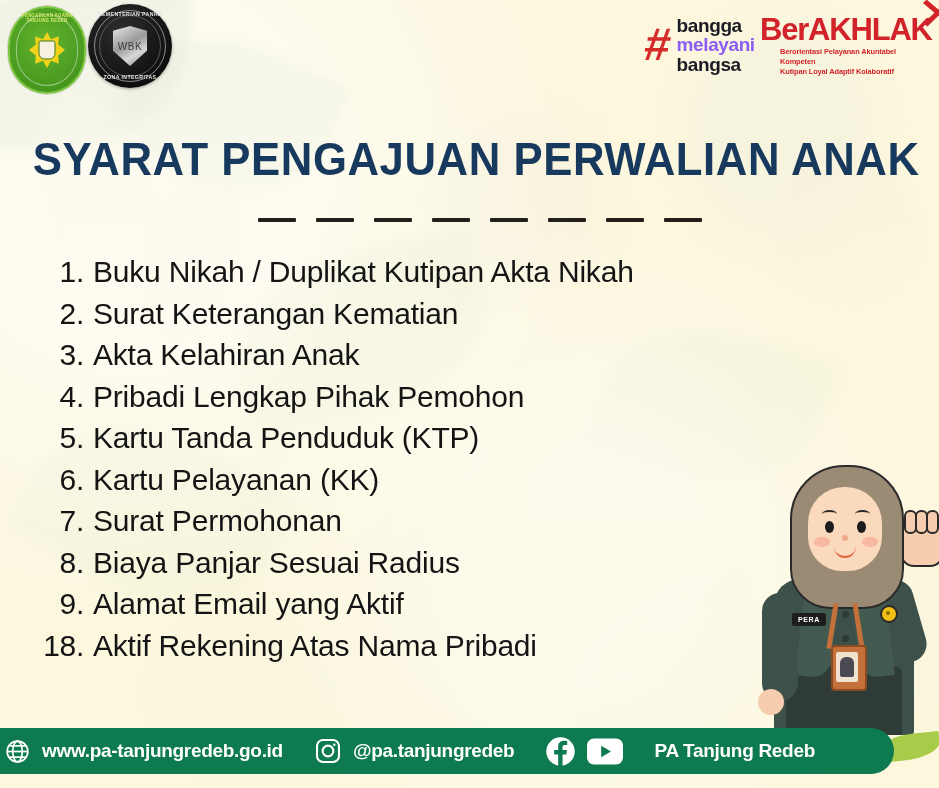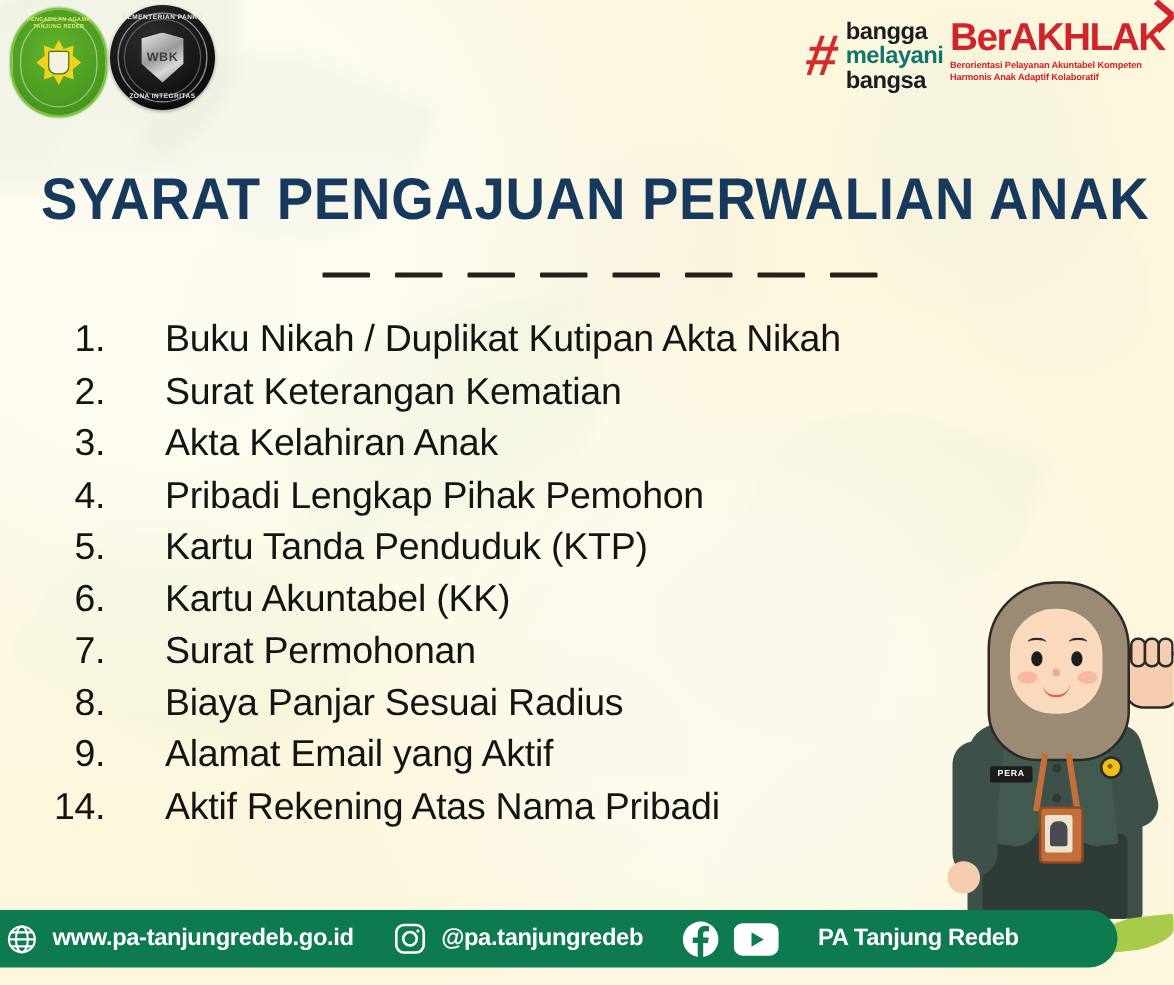--- a/index.html
+++ b/index.html
@@ -38,54 +38,54 @@
   .logo-wbk{position:absolute;left:88px;top:4px;width:84px;height:84px;}
   .seal-wbk{width:84px;height:84px;border-radius:50%;
     background:radial-gradient(circle at 40% 32%,#2e2e2e 0%,#141414 58%,#000 100%);
     position:relative;box-shadow:0 1px 3px rgba(0,0,0,.35);}
   .seal-wbk .ring1{position:absolute;inset:6px;border:1px solid #8e8e8e;border-radius:50%;}
   .seal-wbk .ring2{position:absolute;inset:11px;border:1px solid #5a5a5a;border-radius:50%;}
   .seal-wbk .shieldw{position:absolute;left:50%;top:50%;transform:translate(-50%,-50%);
     width:34px;height:40px;background:linear-gradient(150deg,#e8e8e8,#9a9a9a 45%,#d8d8d8 70%,#7d7d7d);
     clip-path:polygon(50% 0,100% 12%,100% 62%,50% 100%,0 62%,0 12%);}
   .seal-wbk .wbk{position:absolute;left:50%;top:50%;transform:translate(-50%,-50%);
-    font-size:10px;font-weight:bold;color:#3d3d3d;letter-spacing:.5px;}
+    font-size:10px;font-weight:normal;color:#3d3d3d;letter-spacing:.5px;}
   .seal-wbk .arc-top{position:absolute;left:0;right:0;top:7px;text-align:center;
     font-size:5.2px;color:#e6e6e6;font-weight:bold;letter-spacing:.4px;}
   .seal-wbk .arc-bot{position:absolute;left:0;right:0;bottom:8px;text-align:center;
     font-size:5.2px;color:#e6e6e6;font-weight:bold;letter-spacing:.4px;}
 
   .logo-bangga{position:absolute;left:645px;top:16px;display:flex;align-items:center;gap:6px;}
   .hash{font-size:46px;font-weight:bold;color:#d52b2b;line-height:.82;transform:skewX(-8deg);}
   .bangga-lines{line-height:1.02;font-size:19px;font-weight:bold;letter-spacing:-.4px;}
   .bangga-lines .l1{color:#1b1b24;}
-  .bangga-lines .l2{color:#0f766e;}
+  .bangga-lines .l2{color:#8b5cf6;}
   .bangga-lines .l3{color:#1b1b24;}
 
   .logo-berakhlak{position:absolute;left:760px;top:14px;width:172px;}
   .berakhlak-word{font-size:31px;font-weight:bold;color:#d2232a;letter-spacing:-1.2px;line-height:1;position:relative;}
   .berakhlak-word .tick{position:absolute;right:-5px;top:-11px;width:15px;height:15px;
     border-right:5px solid #d2232a;border-top:5px solid #d2232a;transform:rotate(40deg) skewX(-6deg);}
-  .berakhlak-sub{font-size:7.4px;color:#d2232a;font-weight:bold;line-height:1.35;margin-top:2px;letter-spacing:-.1px;}
+  .berakhlak-sub{font-size:7.4px;color:#d2232a;font-weight:bold;line-height:1.35;margin-top:2px;letter-spacing:-.1px;margin-left:20px;}
 
   
   .title{position:absolute;left:0;right:0;top:131px;text-align:center;
     font-family:"Liberation Sans","DejaVu Sans",sans-serif;
     font-size:47px;font-weight:bold;color:#17395d;letter-spacing:.6px;
     transform:scaleX(.93);transform-origin:50% 50%;white-space:nowrap;}
 
   .divider{position:absolute;left:258px;top:218px;width:444px;display:flex;justify-content:space-between;}
   .divider .dash{width:38px;height:4px;background:#23201c;border-radius:1px;}
 
   
   .req-list{position:absolute;left:36px;top:255px;width:740px;}
   .req-row{display:flex;align-items:baseline;height:41.5px;}
   .req-num{width:48px;text-align:right;padding-right:9px;
     font-size:30px;color:#141414;letter-spacing:-.3px;font-weight:400;}
-  .req-text{font-size:30px;color:#141414;letter-spacing:-.2px;font-weight:400;white-space:nowrap;margin-left:39px;}
+  .req-text{font-size:30px;color:#141414;letter-spacing:-.2px;font-weight:400;white-space:nowrap;}
 
   
   .mascot{position:absolute;left:752px;right:0;bottom:55px;width:187px;height:280px;}
   .m-abs{position:absolute;}
   .m-body{left:22px;top:126px;width:140px;height:156px;background:#3d5049;border-radius:26px 26px 4px 4px;}
   .m-skirt{left:34px;top:214px;width:116px;height:68px;background:#2f3b36;border-radius:6px 6px 3px 3px;}
   .m-lapelL{left:48px;top:132px;width:34px;height:92px;background:#435a51;border-radius:0 0 18px 2px;transform:rotate(6deg);}
   .m-lapelR{left:104px;top:132px;width:34px;height:92px;background:#435a51;border-radius:0 0 2px 18px;transform:rotate(-6deg);}
   .m-armL{left:10px;top:140px;width:36px;height:108px;background:#3d5049;border-radius:18px;}
   .m-handL{left:6px;top:236px;width:26px;height:26px;background:#f6cdae;border-radius:50%;}
@@ -176,21 +176,21 @@
       <div class="l1">bangga</div>
       <div class="l2">melayani</div>
       <div class="l3">bangsa</div>
     </div>
   </div>
 
   <div class="logo-berakhlak">
     <div class="berakhlak-word">BerAKHLAK<span class="tick"></span></div>
     <div class="berakhlak-sub">
       <div>Berorientasi Pelayanan Akuntabel Kompeten</div>
-      <div>Harmonis Anak Adaptif Kolaboratif</div>
+      <div>Kutipan Loyal Adaptif Kolaboratif</div>
     </div>
   </div>
 
   <div class="title">SYARAT PENGAJUAN PERWALIAN ANAK</div>
 
   <div class="divider">
     <span class="dash"></span>
       <span class="dash"></span>
       <span class="dash"></span>
       <span class="dash"></span>
@@ -216,36 +216,36 @@
     <div class="req-row">
         <span class="req-num">4.</span>
         <span class="req-text">Pribadi Lengkap Pihak Pemohon</span>
       </div>
     <div class="req-row">
         <span class="req-num">5.</span>
         <span class="req-text">Kartu Tanda Penduduk (KTP)</span>
       </div>
     <div class="req-row">
         <span class="req-num">6.</span>
-        <span class="req-text">Kartu Akuntabel (KK)</span>
+        <span class="req-text">Kartu Pelayanan (KK)</span>
       </div>
     <div class="req-row">
         <span class="req-num">7.</span>
         <span class="req-text">Surat Permohonan</span>
       </div>
     <div class="req-row">
         <span class="req-num">8.</span>
         <span class="req-text">Biaya Panjar Sesuai Radius</span>
       </div>
     <div class="req-row">
         <span class="req-num">9.</span>
         <span class="req-text">Alamat Email yang Aktif</span>
       </div>
     <div class="req-row">
-        <span class="req-num">14.</span>
+        <span class="req-num">18.</span>
         <span class="req-text">Aktif Rekening Atas Nama Pribadi</span>
       </div>
   </div>
 
   <div class="mascot">
     <div class="m-abs m-armR"></div>
     <div class="m-abs m-handR">
       <span class="fg" style="left:2px;"></span>
         <span class="fg" style="left:13px;"></span>
         <span class="fg" style="left:24px;"></span>

